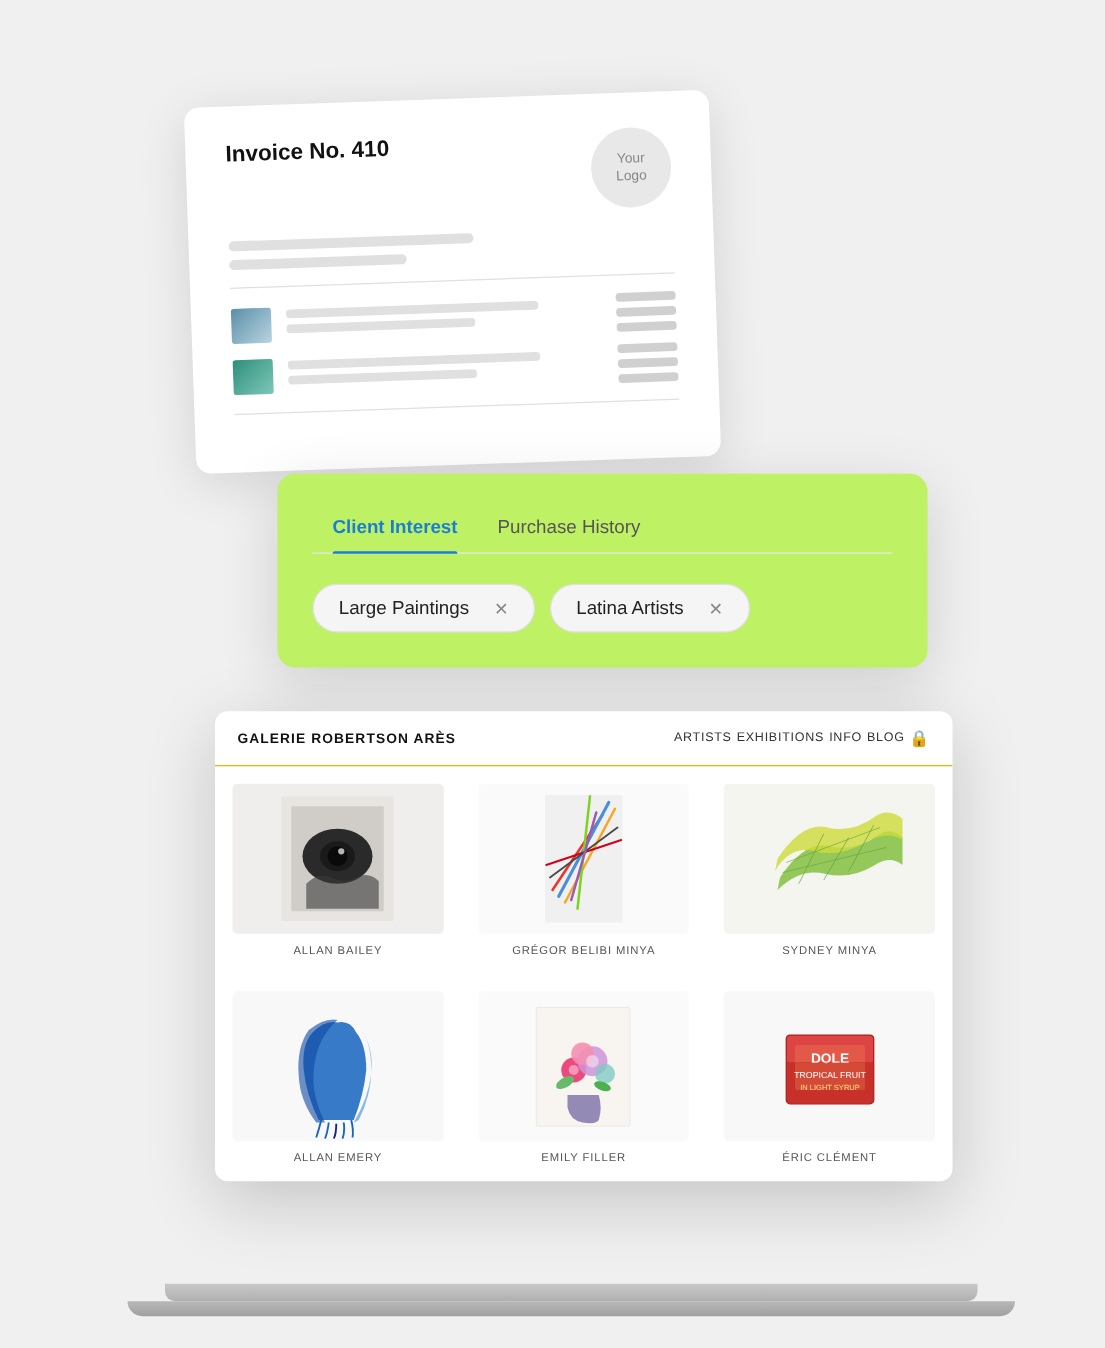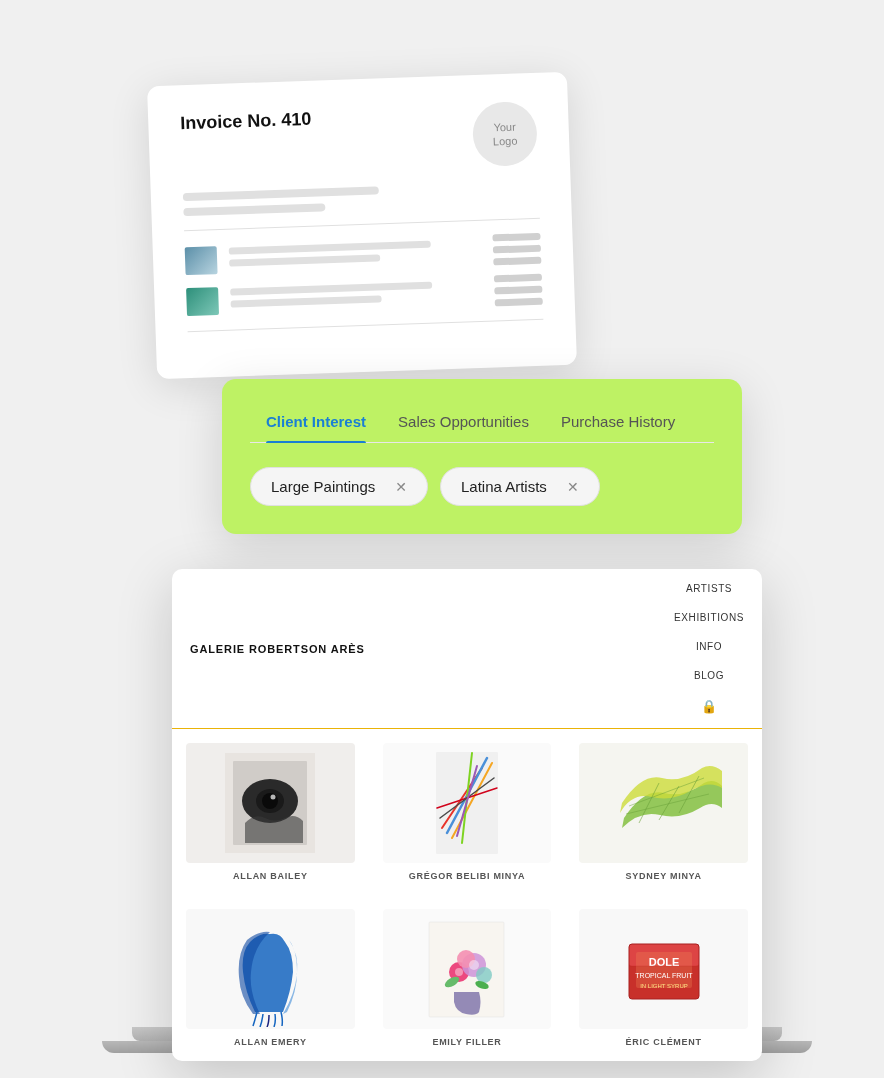--- a/index.html
+++ b/index.html
@@ -232,22 +232,21 @@
     .gallery-brand {
       font-size: 11px;
       font-weight: 700;
       letter-spacing: 0.08em;
       color: #111;
     }
 
     .gallery-nav-links {
       display: flex;
       align-items: center;
-      gap: 18px;
-      flex-direction: column;
+      gap: 4px;
     }
 
     .gallery-nav-link {
       font-size: 10px;
       font-weight: 500;
       letter-spacing: 0.06em;
       color: #333;
       cursor: pointer;
     }
 
@@ -277,21 +276,21 @@
       overflow: hidden;
       display: flex;
       align-items: center;
       justify-content: center;
       background: #f8f8f8;
       margin-bottom: 8px;
     }
 
     .gallery-artist-name {
       font-size: 9px;
-      font-weight: 700;
+      font-weight: 400;
       letter-spacing: 0.08em;
       color: #555;
     }
 
     
     .artwork-bailey {
       background: #f0eeec;
     }
 
     .artwork-gregor {
@@ -374,21 +373,20 @@
           <div class="price-line"></div>
         </div>
       </div>
     </div>
     <div class="invoice-divider"></div>
   </div>
 
   <div class="tabs-card">
     <div class="tabs-header">
       <div class="tab-item active">Client Interest</div>
-      <div class="tab-item">Sales Opportunities</div>
       <div class="tab-item">Purchase History</div>
     </div>
     <div class="tab-content">
       <div class="tag-chip">
         <span>Large Paintings</span>
         <span class="close-x">✕</span>
       </div>
       <div class="tag-chip">
         <span>Latina Artists</span>
         <span class="close-x">✕</span>

